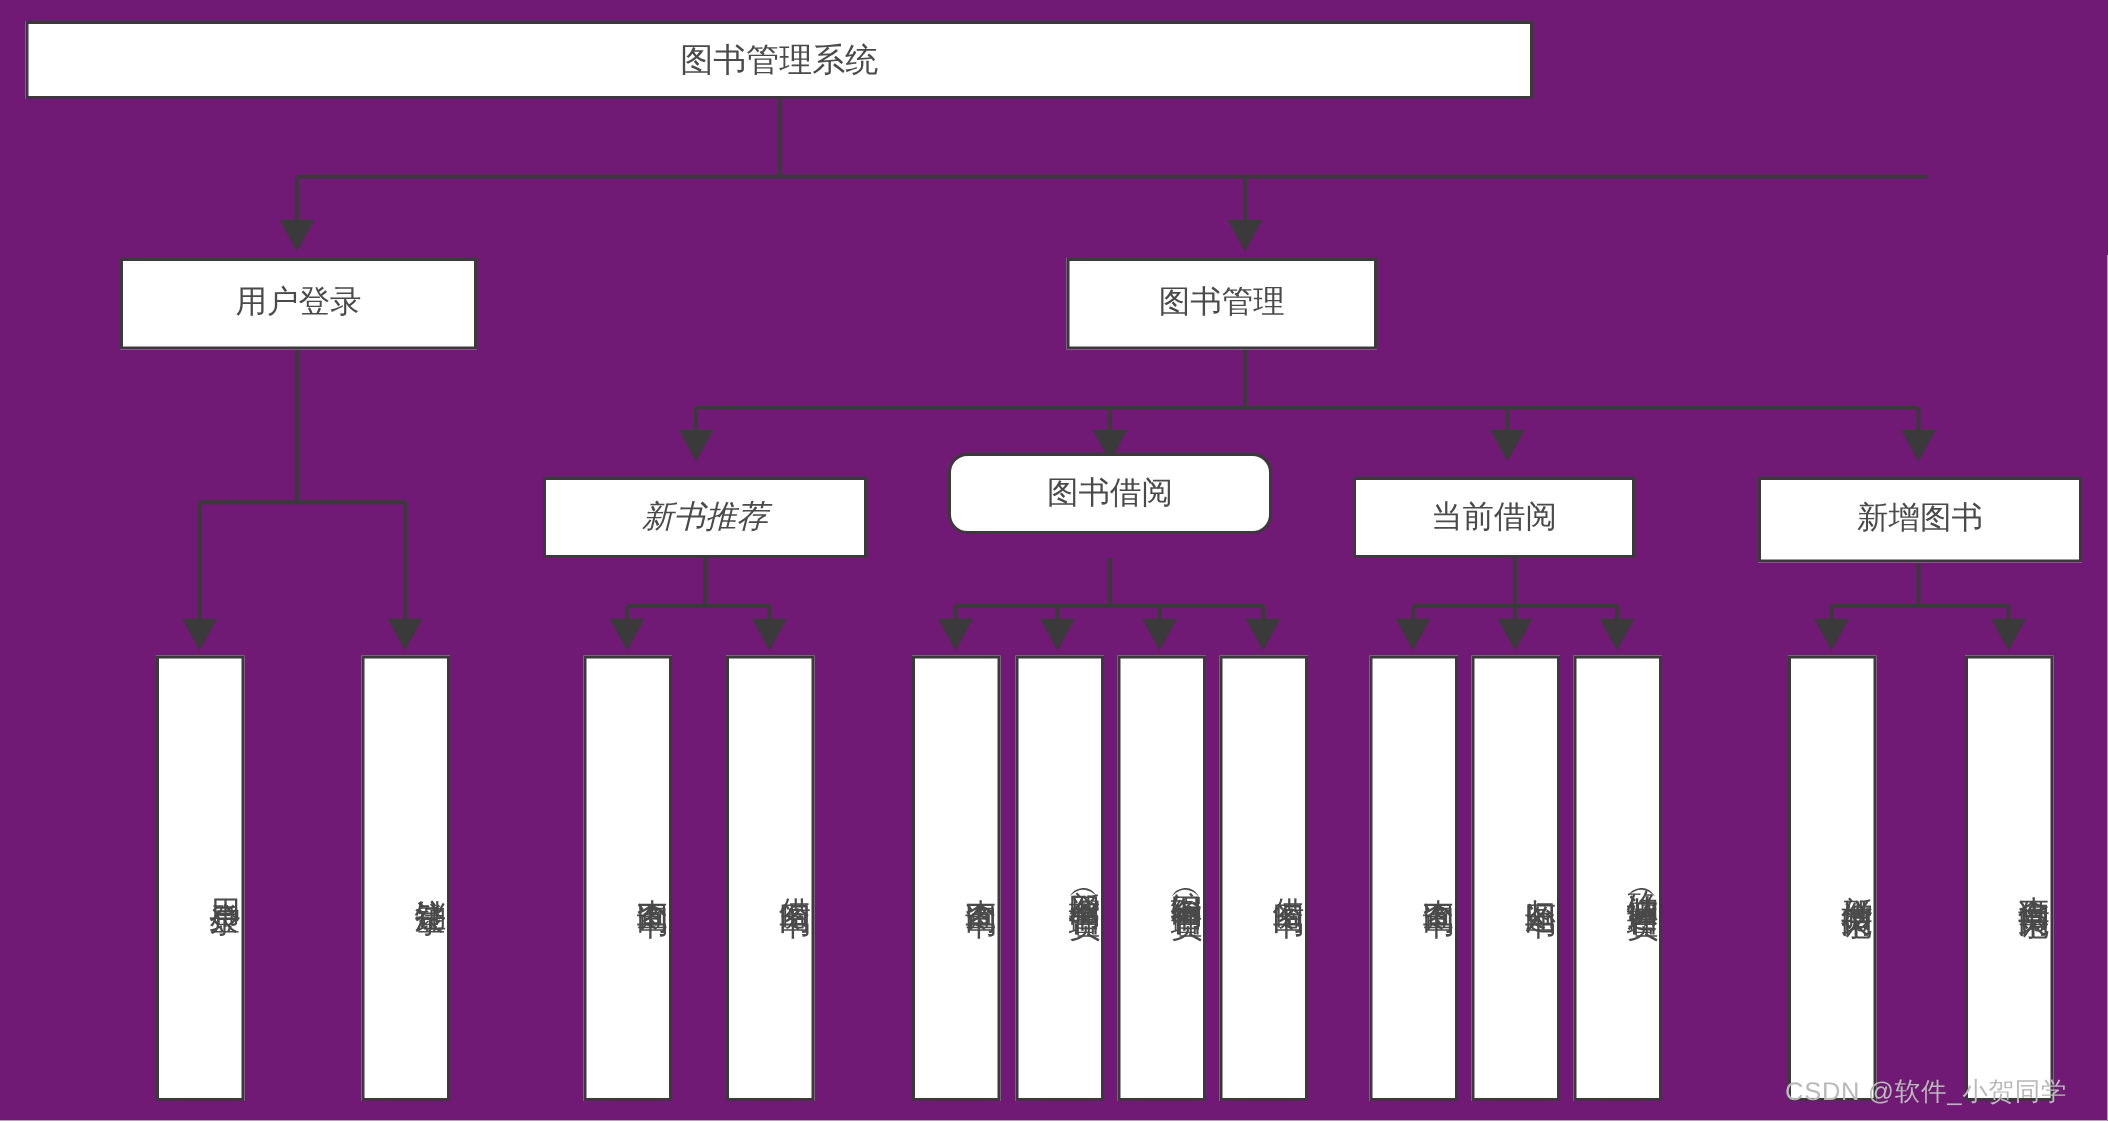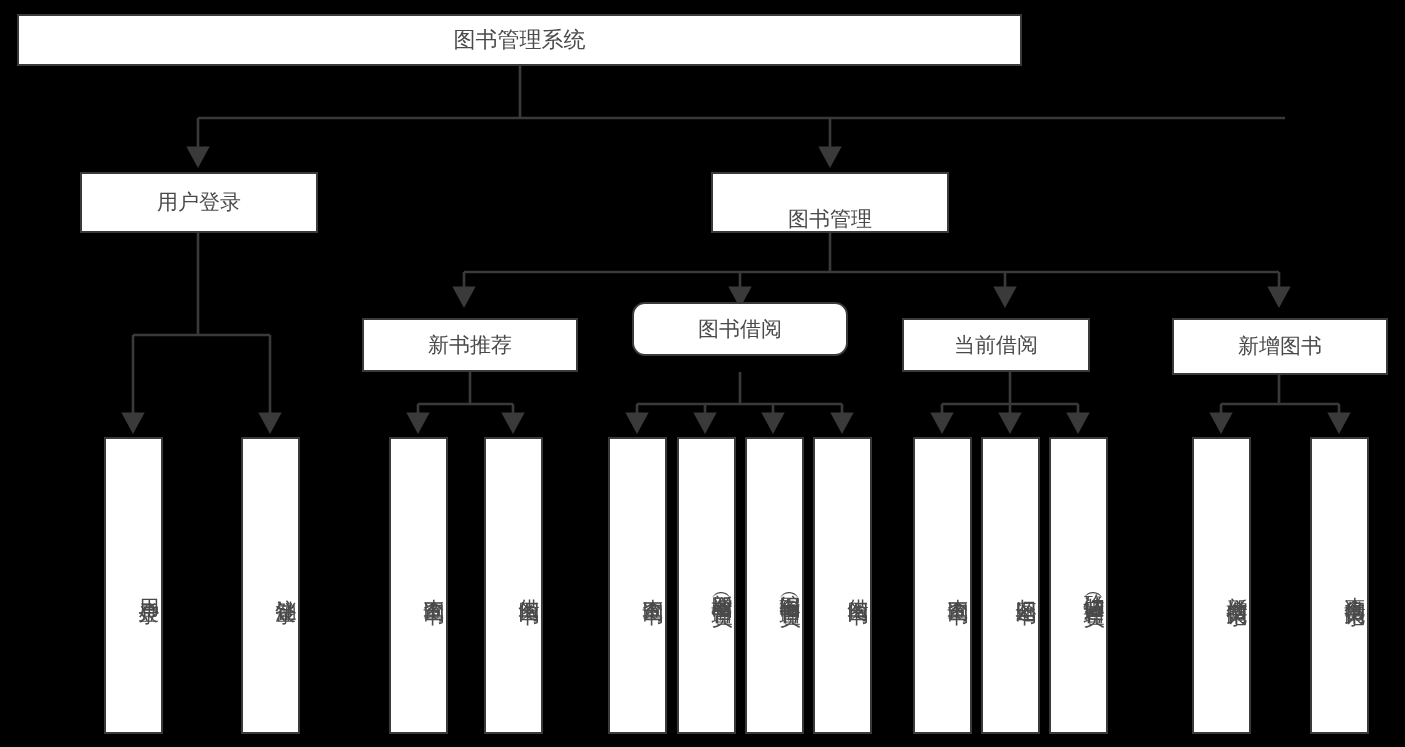--- a/index.html
+++ b/index.html
@@ -4,21 +4,21 @@
 <style>
   html,body{margin:0;padding:0;background:#ffffff;}
   body{
     font-family:"Liberation Sans","DejaVu Sans",sans-serif;
     -webkit-font-smoothing:antialiased;
   }
   #canvas{
     position:relative;
     width:1405px;
     height:747px;
-    background:#000000;
+    background:#701a75;
     overflow:hidden;
   }
   svg#wires{
     position:absolute;
     left:0; top:0;
     width:1405px;
     height:747px;
     pointer-events:none;
   }
   .node{
@@ -121,25 +121,25 @@
     </g>
   </svg>
 
   <div class="node root" style="left:17px; top:14px; width:1005px; height:52px;">
     <span>图书管理系统</span>
   </div>
 
   <div class="node level1" style="left:80px; top:172px; width:238px; height:61px;">
     <span>用户登录</span>
   </div>
-  <div class="node level1" style="left:711px; top:172px; width:238px; height:61px;align-items:flex-end;">
+  <div class="node level1" style="left:711px; top:172px; width:207px; height:61px;">
     <span>图书管理</span>
   </div>
 
-  <div class="node level2" style="left:362px; top:318px; width:216px; height:54px;">
+  <div class="node level2" style="left:362px; top:318px; width:216px; height:54px;font-style:italic;">
     <span>新书推荐</span>
   </div>
   <div class="node level2" style="left:632px; top:302px; width:216px; height:54px;border-radius:13px;">
     <span>图书借阅</span>
   </div>
   <div class="node level2" style="left:902px; top:318px; width:188px; height:54px;">
     <span>当前借阅</span>
   </div>
   <div class="node level2" style="left:1172px; top:318px; width:216px; height:57px;">
     <span>新增图书</span>
@@ -182,14 +182,15 @@
     <span class="vtext">确认归还（管理员）</span>
   </div>
 
   <div class="node leaf" style="left:1192px; top:437px; width:59px; height:297px;">
     <span class="vtext">新增借阅记录</span>
   </div>
   <div class="node leaf" style="left:1310px; top:437px; width:59px; height:297px;">
     <span class="vtext">查询借阅记录</span>
   </div>
 
+  <div class="watermark" style="left:1190px; top:716px;">CSDN @软件_小贺同学</div>
 
 </div>
 
 </body></html>

